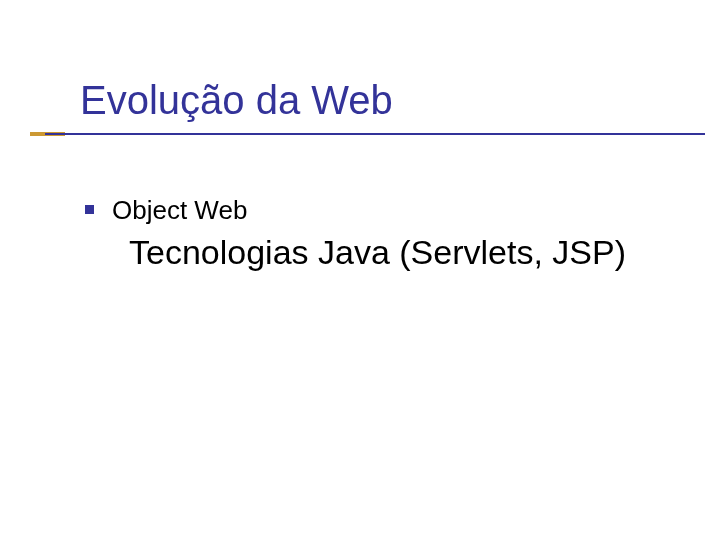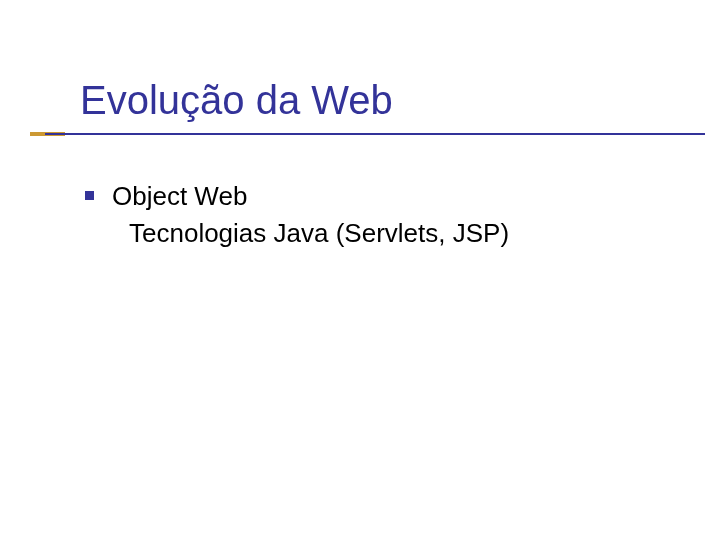--- a/index.html
+++ b/index.html
@@ -43,21 +43,21 @@
     .title-accent {
       position: absolute;
       top: 132px;
       left: 30px;
       width: 35px;
       height: 4px;
       background: #cc9933;
     }
     .content-area {
       position: absolute;
-      top: 179px;
+      top: 193px;
       left: 85px;
       right: 50px;
     }
     .bullet-block {
       margin-bottom: 50px;
     }
     .bullet-line {
       display: flex;
       align-items: flex-start;
       margin-bottom: 2px;
@@ -72,21 +72,21 @@
     }
     .bullet-text {
       font-size: 26px;
       color: #000000;
       line-height: 1.35;
     }
     .sub-line {
       padding-left: 44px;
     }
     .sub-text {
-      font-size: 26px;
+      font-size: 34px;
       color: #000000;
       line-height: 1.35;
     }
   </style>
 </head>
 <body>
 
 <div class="slide">
   <div class="title-area">
     <div class="title-text">Evolução da Web</div>

